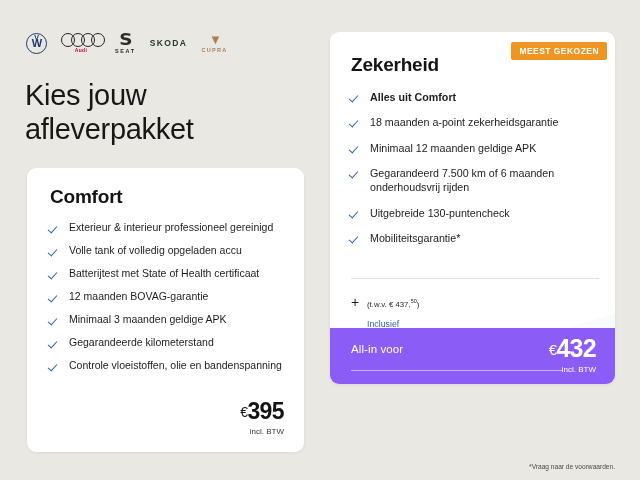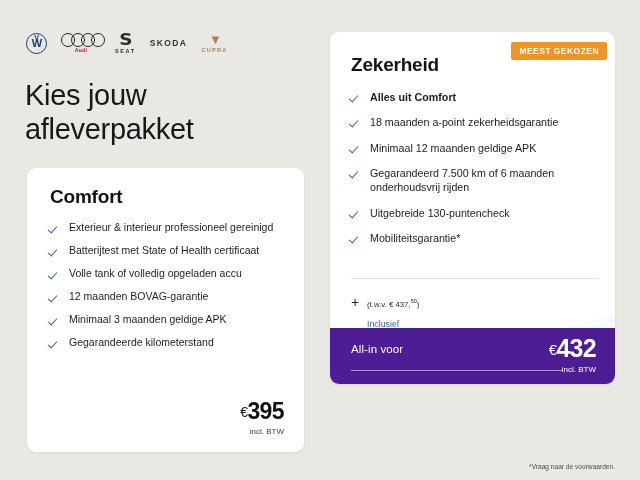--- a/index.html
+++ b/index.html
@@ -383,21 +383,21 @@
     margin-top: 4px;
   }
 
   
   .bluebar {
     position: absolute;
     left: 0;
     right: 0;
     bottom: 0;
     height: 56px;
-    background: #4c1d95;
+    background: #8b5cf6;
     color: #ffffff;
   }
   .bluebar .allin {
     position: absolute;
     left: 21px;
     top: 15px;
     font-size: 11.5px;
     font-weight: 400;
     letter-spacing: 0.1px;
   }
@@ -476,37 +476,41 @@
   <div class="card card-comfort">
     <div class="card-title">Comfort</div>
 
     <ul class="feats feats-comfort">
       <li>
         <span class="tick"></span>
         <span>Exterieur &amp; interieur professioneel gereinigd</span>
       </li>
       <li>
         <span class="tick"></span>
+        <span>Volle tank of volledig opgeladen accu</span>
+      </li>
+      <li>
+        <span class="tick"></span>
         <span>Batterijtest met State of Health certificaat</span>
       </li>
       <li>
         <span class="tick"></span>
-        <span>Volle tank of volledig opgeladen accu</span>
-      </li>
-      <li>
-        <span class="tick"></span>
         <span>12 maanden BOVAG-garantie</span>
       </li>
       <li>
         <span class="tick"></span>
         <span>Minimaal 3 maanden geldige APK</span>
       </li>
       <li>
         <span class="tick"></span>
         <span>Gegarandeerde kilometerstand</span>
+      </li>
+      <li>
+        <span class="tick"></span>
+        <span>Controle vloeistoffen, olie en bandenspanning</span>
       </li>
     </ul>
 
     <div class="price-comfort">
       <div class="amount"><span class="cur">€</span><span>395</span></div>
       <div class="vat">incl. BTW</div>
     </div>
   </div>
 
   <div class="card card-zekerheid">

